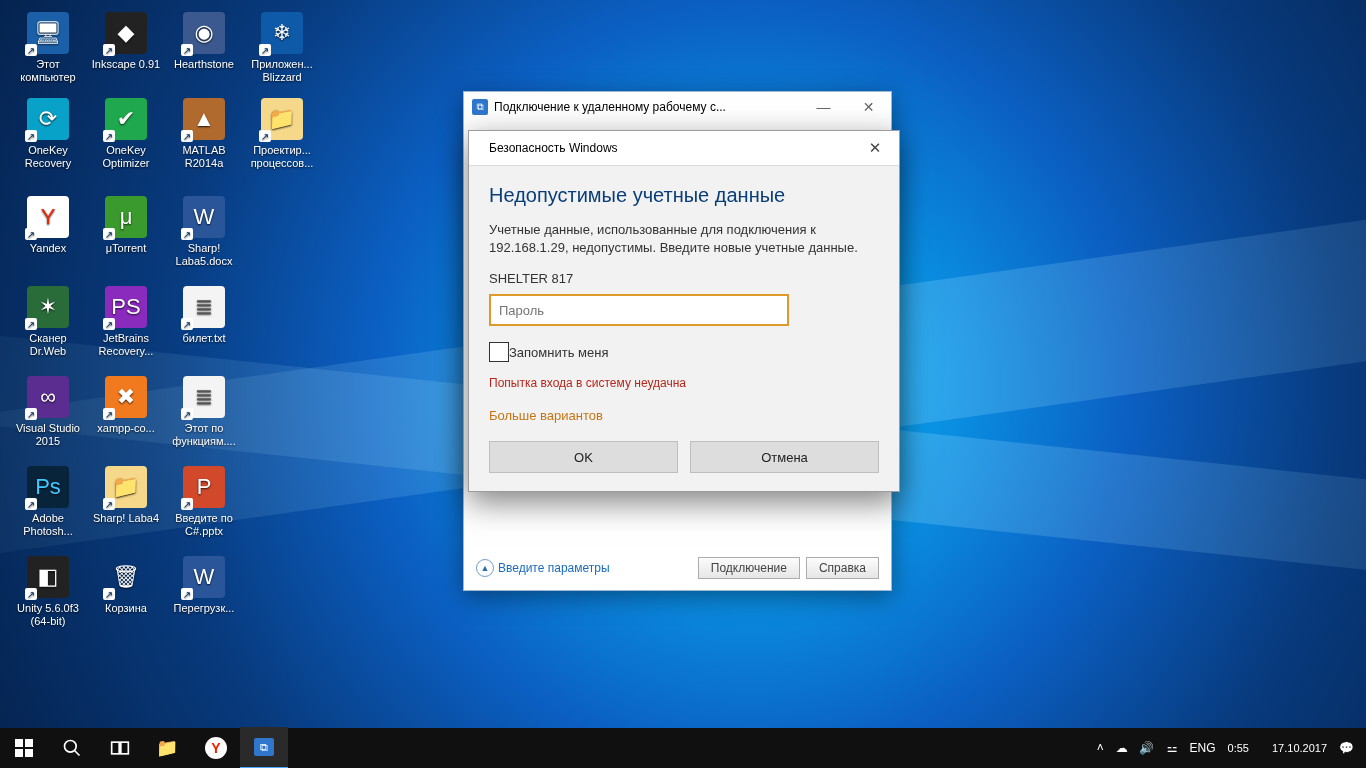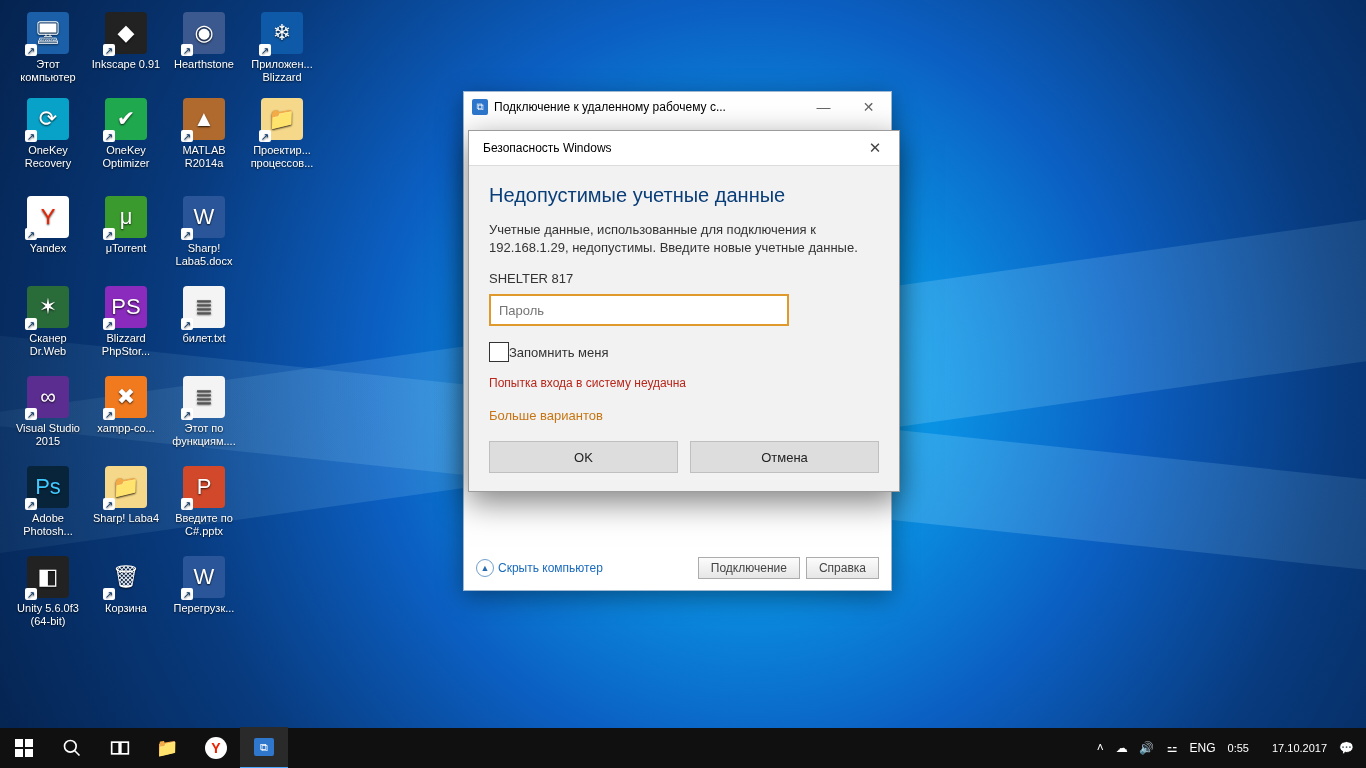--- a/index.html
+++ b/index.html
@@ -21,21 +21,21 @@
   .rdp-title .ticon { width:16px; height:16px; margin-right:6px; background:#2e77cc; border-radius:2px; display:flex; align-items:center; justify-content:center; font-size:10px; color:#fff;}
   .rdp-title .spacer { flex:1;}
   .rdp-title button { width:45px; height:30px; border:none; background:transparent; font-size:14px; color:#666;}
   .rdp-footer { position:absolute; bottom:10px; left:12px; right:12px; height:24px; display:flex; align-items:center; font-size:12px;}
   .rdp-footer .collapse { color:#1a6bbd; display:flex; align-items:center; gap:4px;}
   .rdp-footer .collapse .circ { width:16px; height:16px; border:1px solid #6f9fce; border-radius:50%; display:flex; align-items:center; justify-content:center; font-size:9px; color:#2a6bb0;}
   .rdp-footer .fbtn { margin-left:6px; padding:3px 12px; font-size:12px; background:linear-gradient(#fcfcfc,#e6e6e6); border:1px solid #acacac; color:#444;}
 
   
   .cred { position:absolute; left:468px; top:130px; width:430px; background:#f2f2f2; border:1px solid #9c9c9c; box-shadow:0 10px 30px rgba(0,0,0,.5); }
-  .cred-title { height:34px; display:flex; align-items:center; padding:0 4px 0 14px; font-size:12px; background:#fff; border-bottom:1px solid #dcdcdc;}
+  .cred-title { height:34px; display:flex; align-items:center; padding:0 4px 0 20px; font-size:12px; background:#fff; border-bottom:1px solid #dcdcdc;}
   .cred-title .spacer{flex:1;}
   .cred-title button{ width:40px; height:34px; border:none; background:transparent; font-size:15px; color:#444;}
   .cred-body { padding:14px 20px 4px 20px; color:#333;}
   .cred-body h1 { font-size:20px; font-weight:400; color:#0a3e78; margin:4px 0 14px 0;}
   .cred-body p { font-size:13px; line-height:18px; margin:0 0 14px 0;}
   .cred-body .user { font-size:13px; margin-bottom:8px;}
   .cred-body input[type=password]{ width:280px; height:28px; padding:0 8px; font-size:13px; border:2px solid #e0992b; outline:none; background:#fff;}
   .cred-body .remember { display:flex; align-items:center; gap:0; margin:16px 0 14px 0; font-size:13px;}
   .cred-body .remember .cbx { width:18px; height:18px; border:1.5px solid #333; background:#fff;}
   .cred-body .err { color:#b9261a; font-size:12px; margin-bottom:16px;}
@@ -102,21 +102,21 @@
     <div class="icon" style="left: 166px; top: 196px;">
       <div class="glyph" style="background: rgb(42, 86, 153); color: rgb(255, 255, 255);">W<span class="shortcut">↗</span></div>
       <div class="label">Sharp! Laba5.docx</div>
     </div>
     <div class="icon" style="left: 10px; top: 286px;">
       <div class="glyph" style="background: rgb(42, 107, 58); color: rgb(255, 255, 255);">✶<span class="shortcut">↗</span></div>
       <div class="label">Сканер Dr.Web</div>
     </div>
     <div class="icon" style="left: 88px; top: 286px;">
       <div class="glyph" style="background: rgb(138, 43, 189); color: rgb(255, 255, 255);">PS<span class="shortcut">↗</span></div>
-      <div class="label">Blizzard PhpStor...</div>
+      <div class="label">JetBrains Recovery...</div>
     </div>
     <div class="icon" style="left: 166px; top: 286px;">
       <div class="glyph" style="background: rgb(244, 244, 244); color: rgb(85, 85, 85);">≣<span class="shortcut">↗</span></div>
       <div class="label">билет.txt</div>
     </div>
     <div class="icon" style="left: 10px; top: 376px;">
       <div class="glyph" style="background: rgb(92, 45, 145); color: rgb(255, 255, 255);">∞<span class="shortcut">↗</span></div>
       <div class="label">Visual Studio 2015</div>
     </div>
     <div class="icon" style="left: 88px; top: 376px;">
@@ -157,21 +157,21 @@
   <div class="rdp-title">
     <span class="ticon">⧉</span>
     <span>Подключение к удаленному рабочему с...</span>
     <span class="spacer"></span>
     <button>—</button>
     <button>✕</button>
   </div>
   <div class="rdp-footer">
     <span class="collapse">
       <span class="circ">▲</span>
-      <span>Скрыть компьютер</span>
+      <span>Введите параметры</span>
     </span>
     <span style="flex:1"></span>
     <button class="fbtn">Подключение</button>
     <button class="fbtn">Справка</button>
   </div>
 </div>
 
 <div class="cred">
   <div class="cred-title">
     <span>Безопасность Windows</span>

